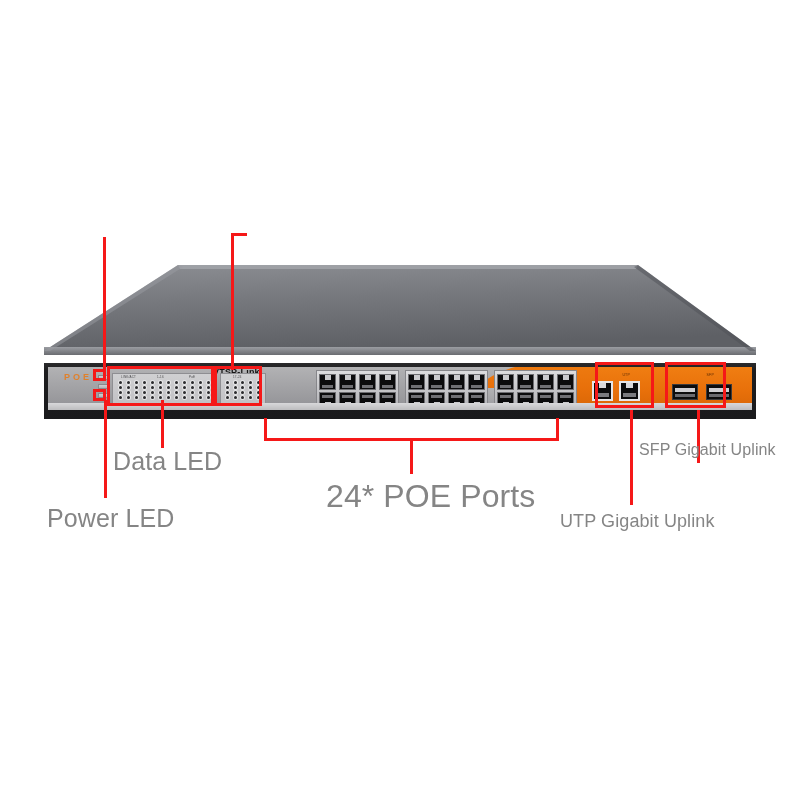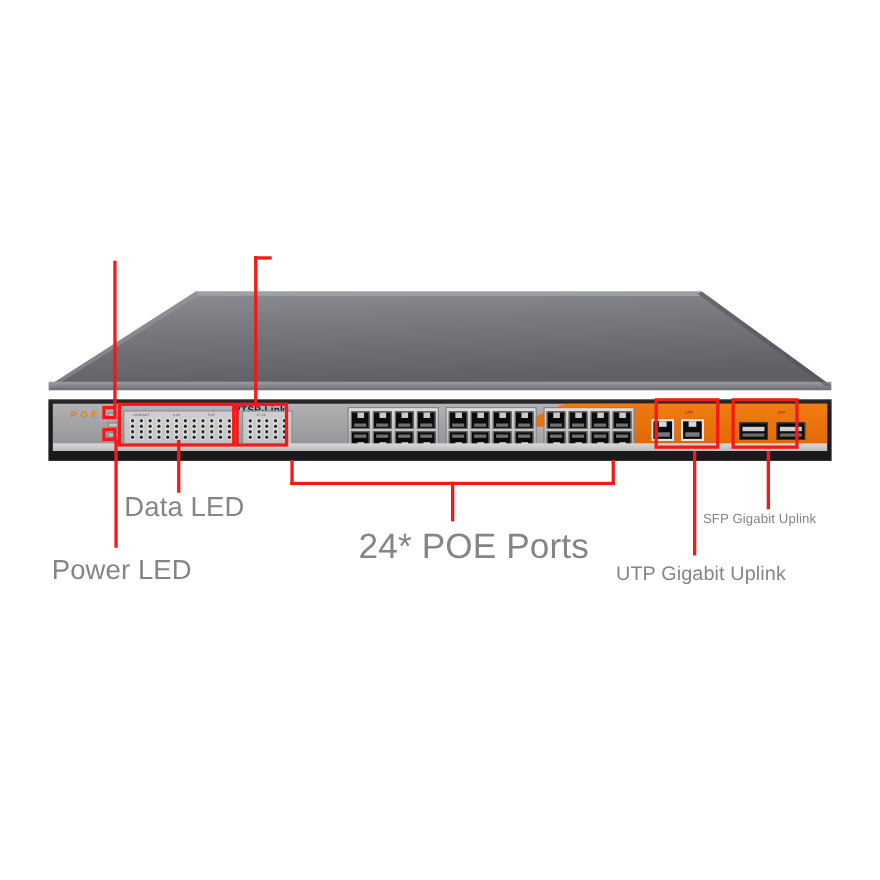--- a/index.html
+++ b/index.html
@@ -27,21 +27,21 @@
     font-family: "Liberation Sans", sans-serif;
     font-weight: 400;
     white-space: nowrap;
     letter-spacing: 0.1px;
   }
   #lbl-system   { left: 47px;  top: 208px; font-size: 25px; }
   #lbl-poe      { left: 262px; top: 212px; font-size: 25px; }
   #lbl-data     { left: 113px; top: 447px; font-size: 25px; }
   #lbl-power    { left: 47px;  top: 504px; font-size: 25px; }
   #lbl-ports    { left: 326px; top: 478px; font-size: 32px; }
-  #lbl-sfp      { left: 639px; top: 464px; font-size: 12px; }
+  #lbl-sfp      { left: 639px; top: 441px; font-size: 16px; }
   #lbl-utp      { left: 560px; top: 511px; font-size: 18px; }
 
   
   .leader {
     position: absolute;
     background: #f51818;
   }
   .vline { width: 3px; }
   .hline { height: 3px; }
 

